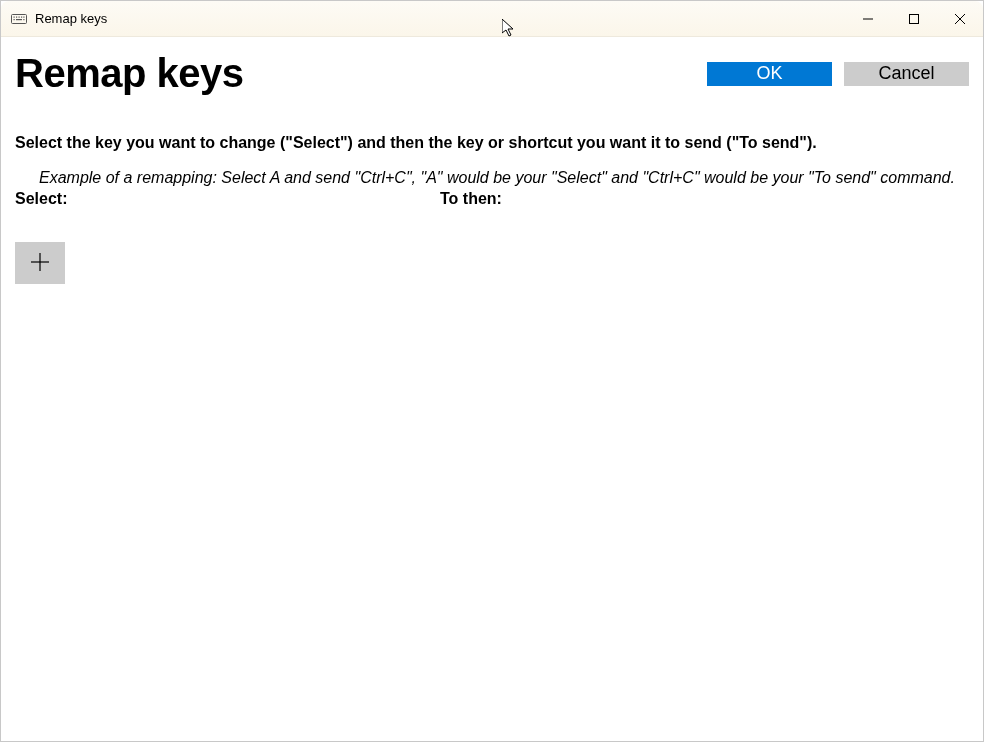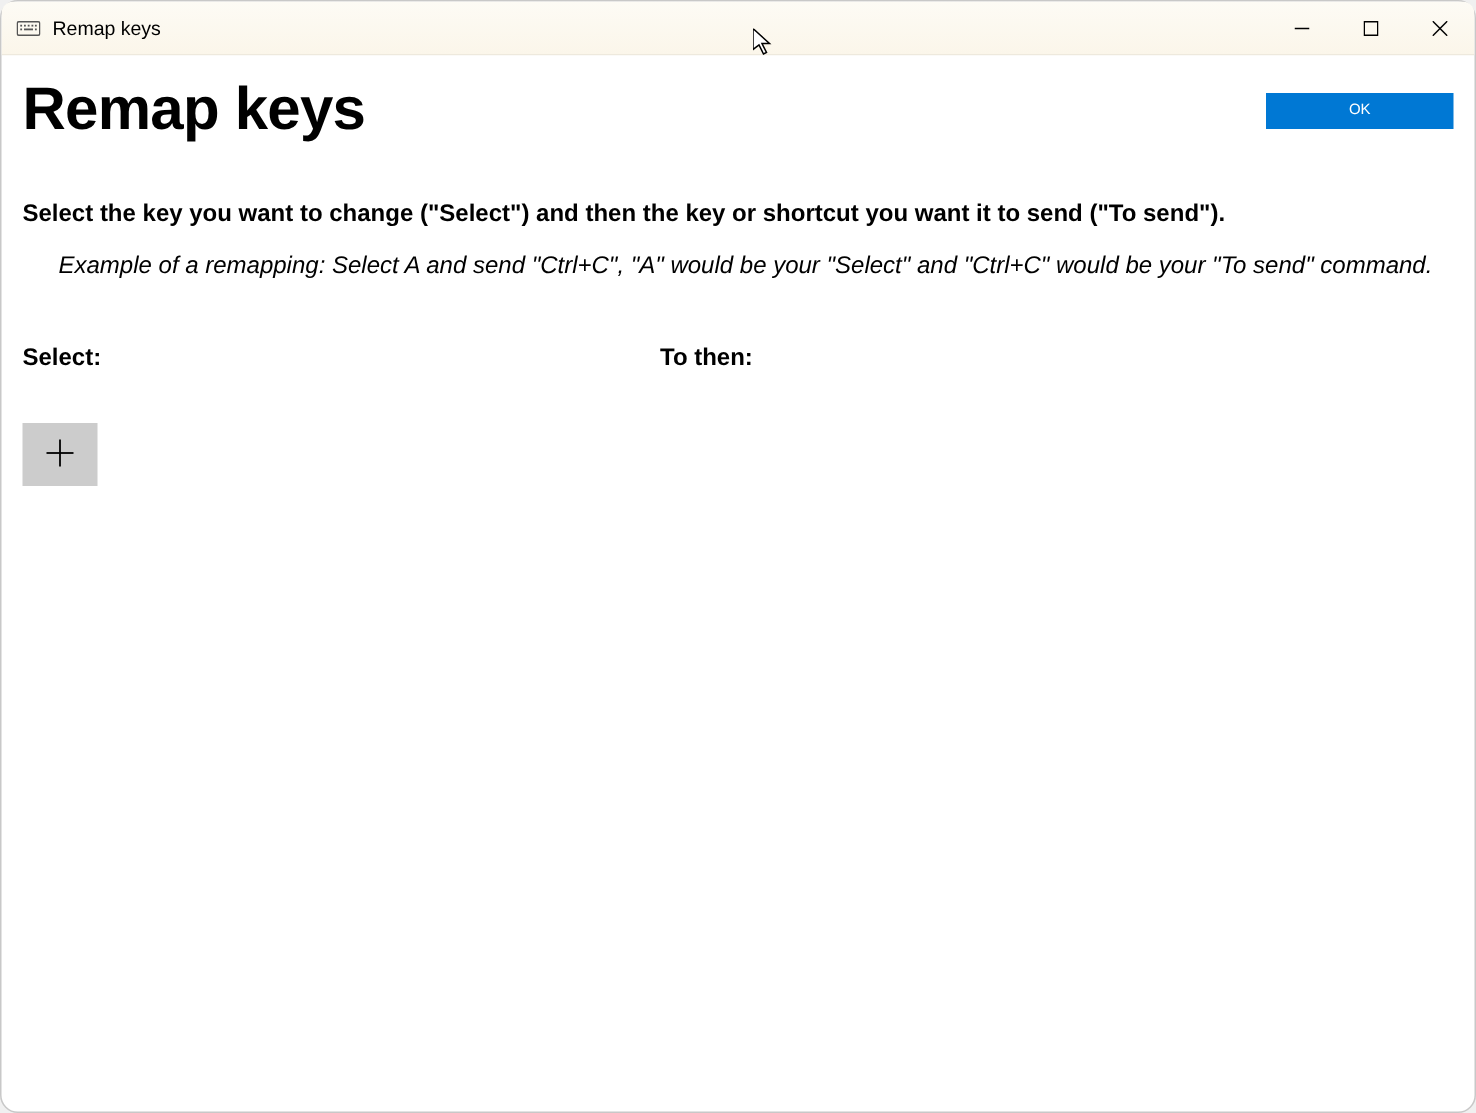--- a/index.html
+++ b/index.html
@@ -12,21 +12,21 @@
       background: #f0f0f0;
       width: 984px;
       height: 742px;
       overflow: hidden;
     }
     .window {
       width: 984px;
       height: 742px;
       background: #ffffff;
       border: 1px solid #c8c8c8;
-      border-radius: 12px;
+      border-radius: 0;
       display: flex;
       flex-direction: column;
       position: relative;
     }
     .titlebar {
       height: 36px;
       background: linear-gradient(to bottom, #fdfbf5, #fbf6ea);
       display: flex;
       align-items: center;
       padding-left: 10px;
@@ -73,21 +73,21 @@
       letter-spacing: -0.5px;
     }
     .header-buttons {
       display: flex;
       gap: 12px;
     }
     .btn {
       width: 125px;
       height: 24px;
       border: none;
-      font-size: 10px;
+      font-size: 18px;
       cursor: pointer;
       font-family: inherit;
     }
     .btn-primary {
       background: #0078d4;
       color: #fff;
     }
     .btn-secondary {
       background: #cccccc;
       color: #000;
@@ -105,21 +105,20 @@
     .example {
       font-size: 16px;
       font-style: italic;
       color: #000;
       line-height: 1.5;
       max-width: 940px;
       margin-left: 24px;
     }
     .columns {
       display: flex;
-      margin-top: 40px;
     }
     .col {
       flex: 0 0 425px;
     }
     .col-label {
       font-size: 16px;
       font-weight: 700;
       color: #000;
     }
     .add-btn {
@@ -178,20 +177,21 @@
             <line x1="10" y1="0" x2="0" y2="10" stroke="#000" stroke-width="1"></line>
           </svg>
       </div>
     </div>
   </div>
 
   <div class="header-row">
     <h1 class="page-title">Remap keys</h1>
     <div class="header-buttons">
       <button class="btn btn-primary">OK</button>
+      <button class="btn btn-secondary">Cancel</button>
     </div>
   </div>
 
   <div class="content">
     <p class="instruction">Select the key you want to change ("Select") and then the key or shortcut you want it to send ("To send").</p>
     <p class="example">Example of a remapping: Select A and send "Ctrl+C", "A" would be your "Select" and "Ctrl+C" would be your "To send" command.</p>
 
     <div class="columns">
       <div class="col">
         <div class="col-label">Select:</div>

